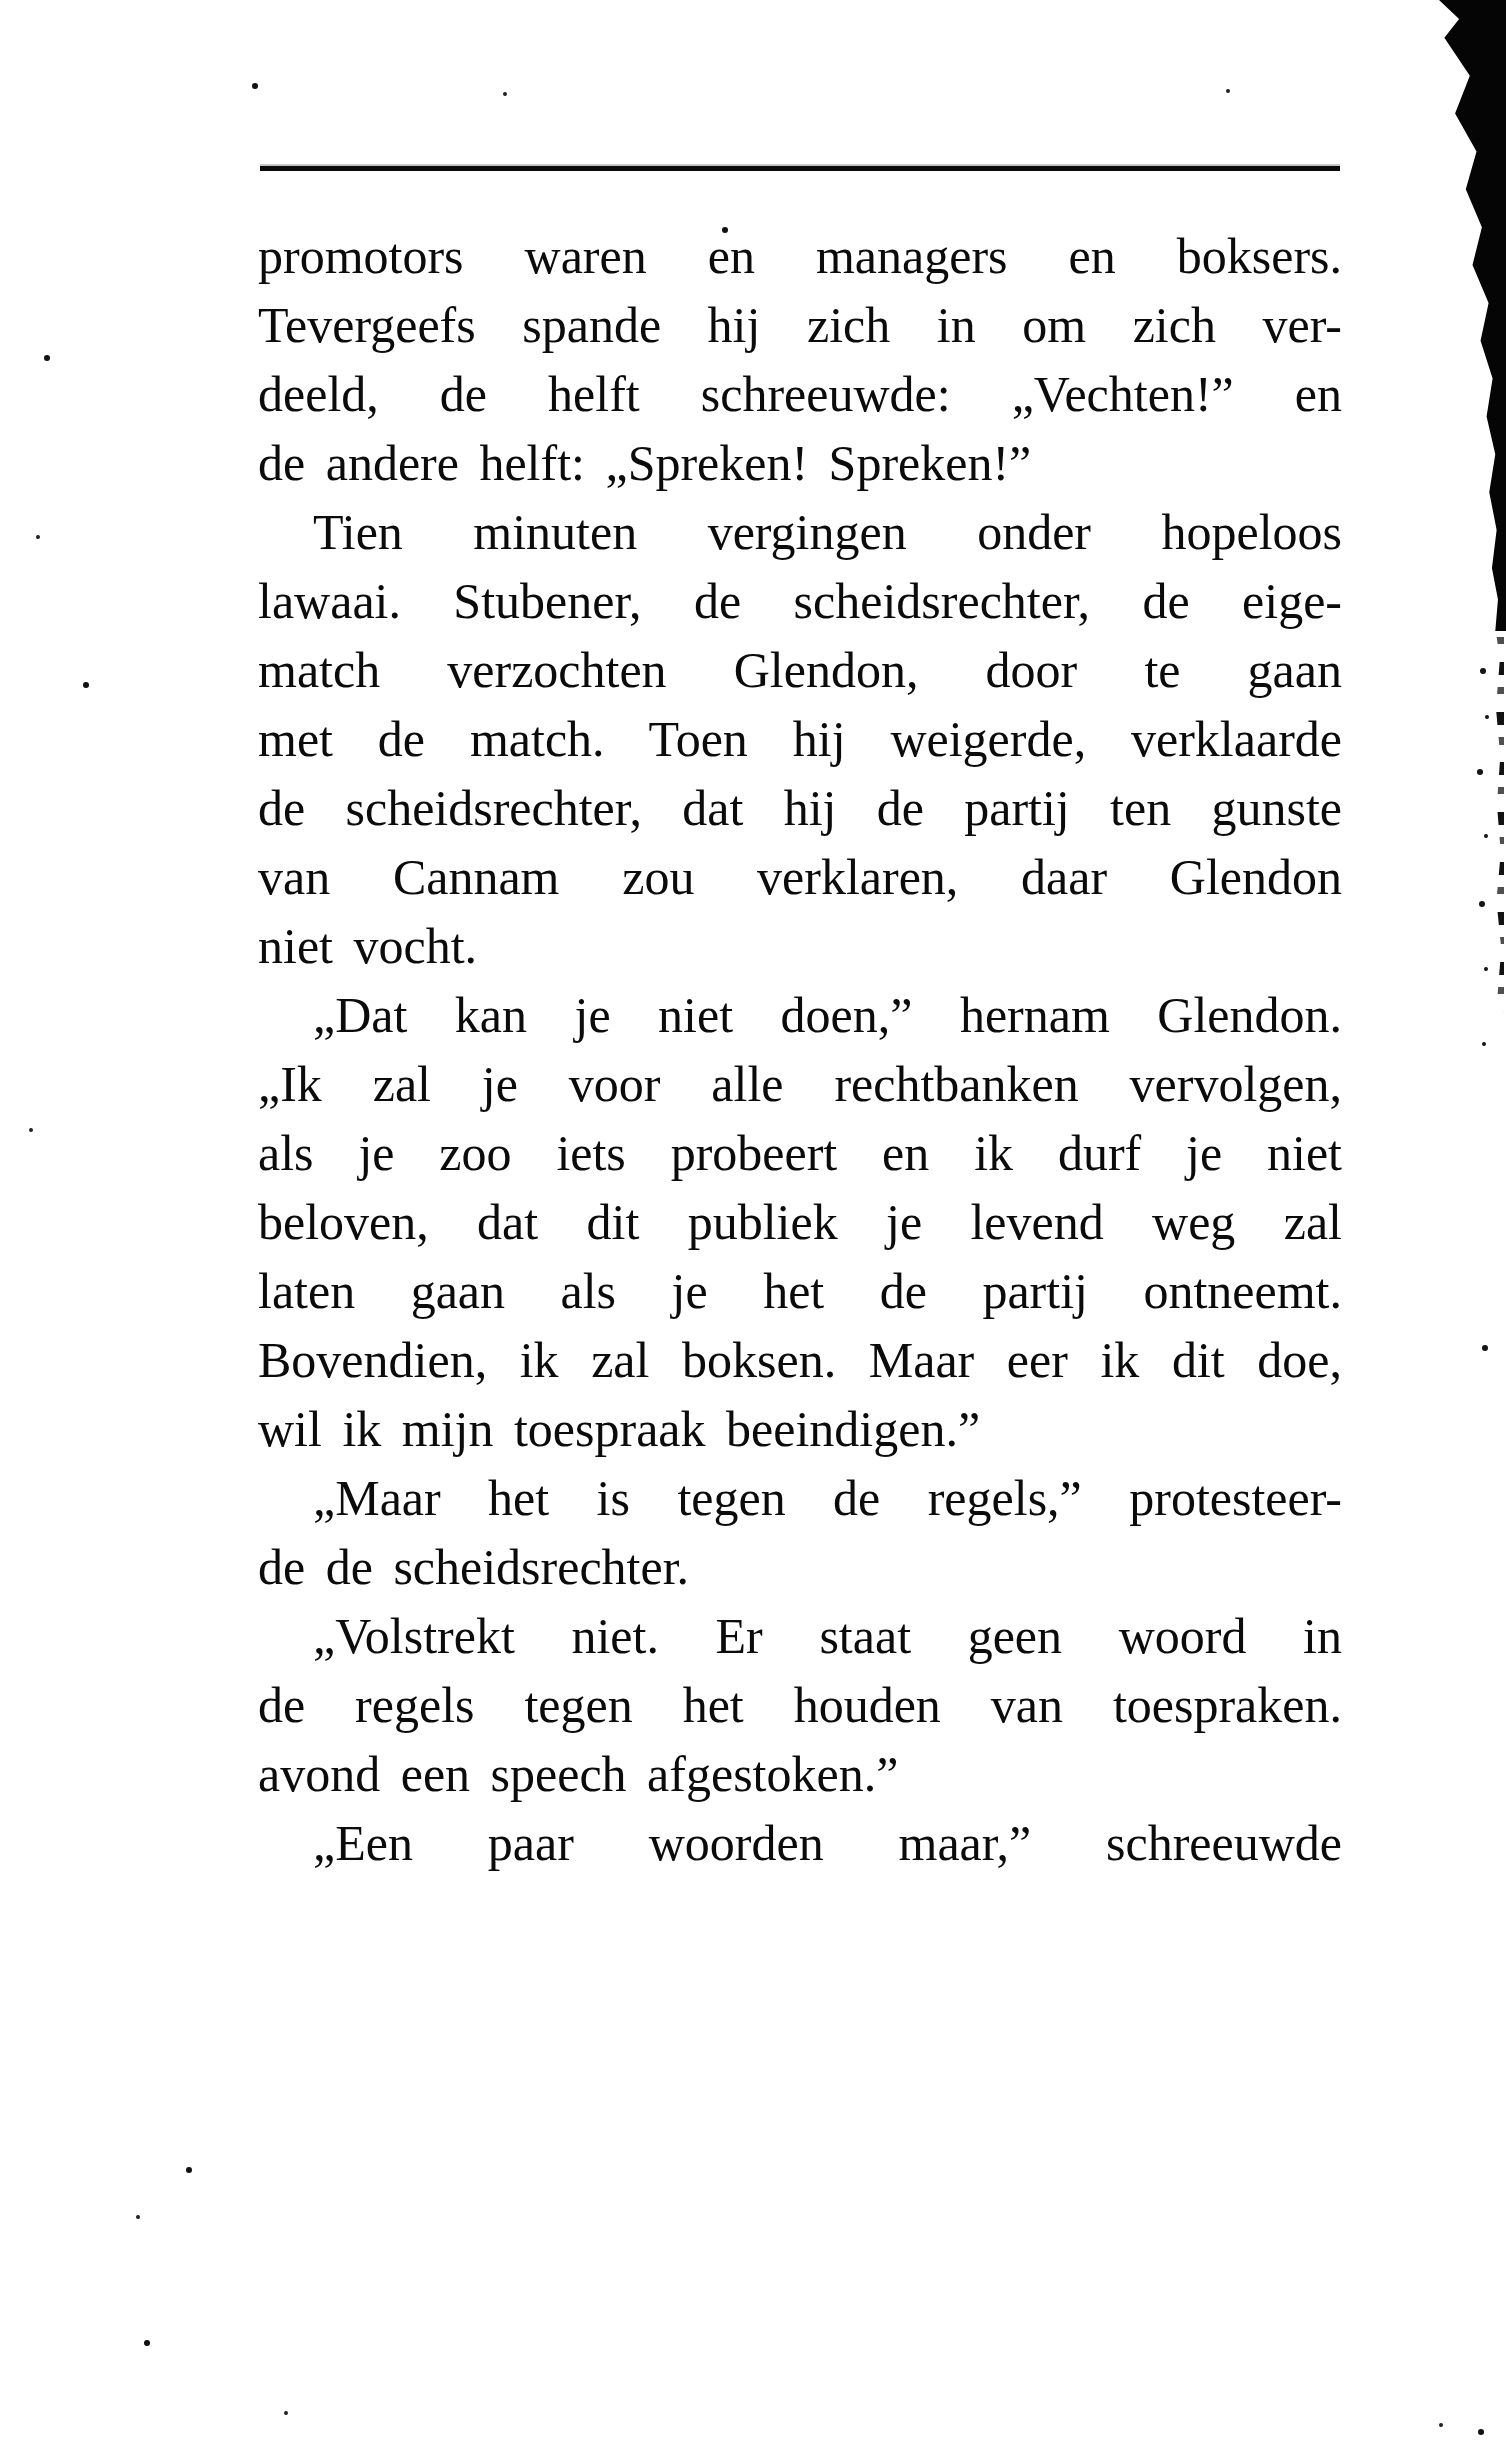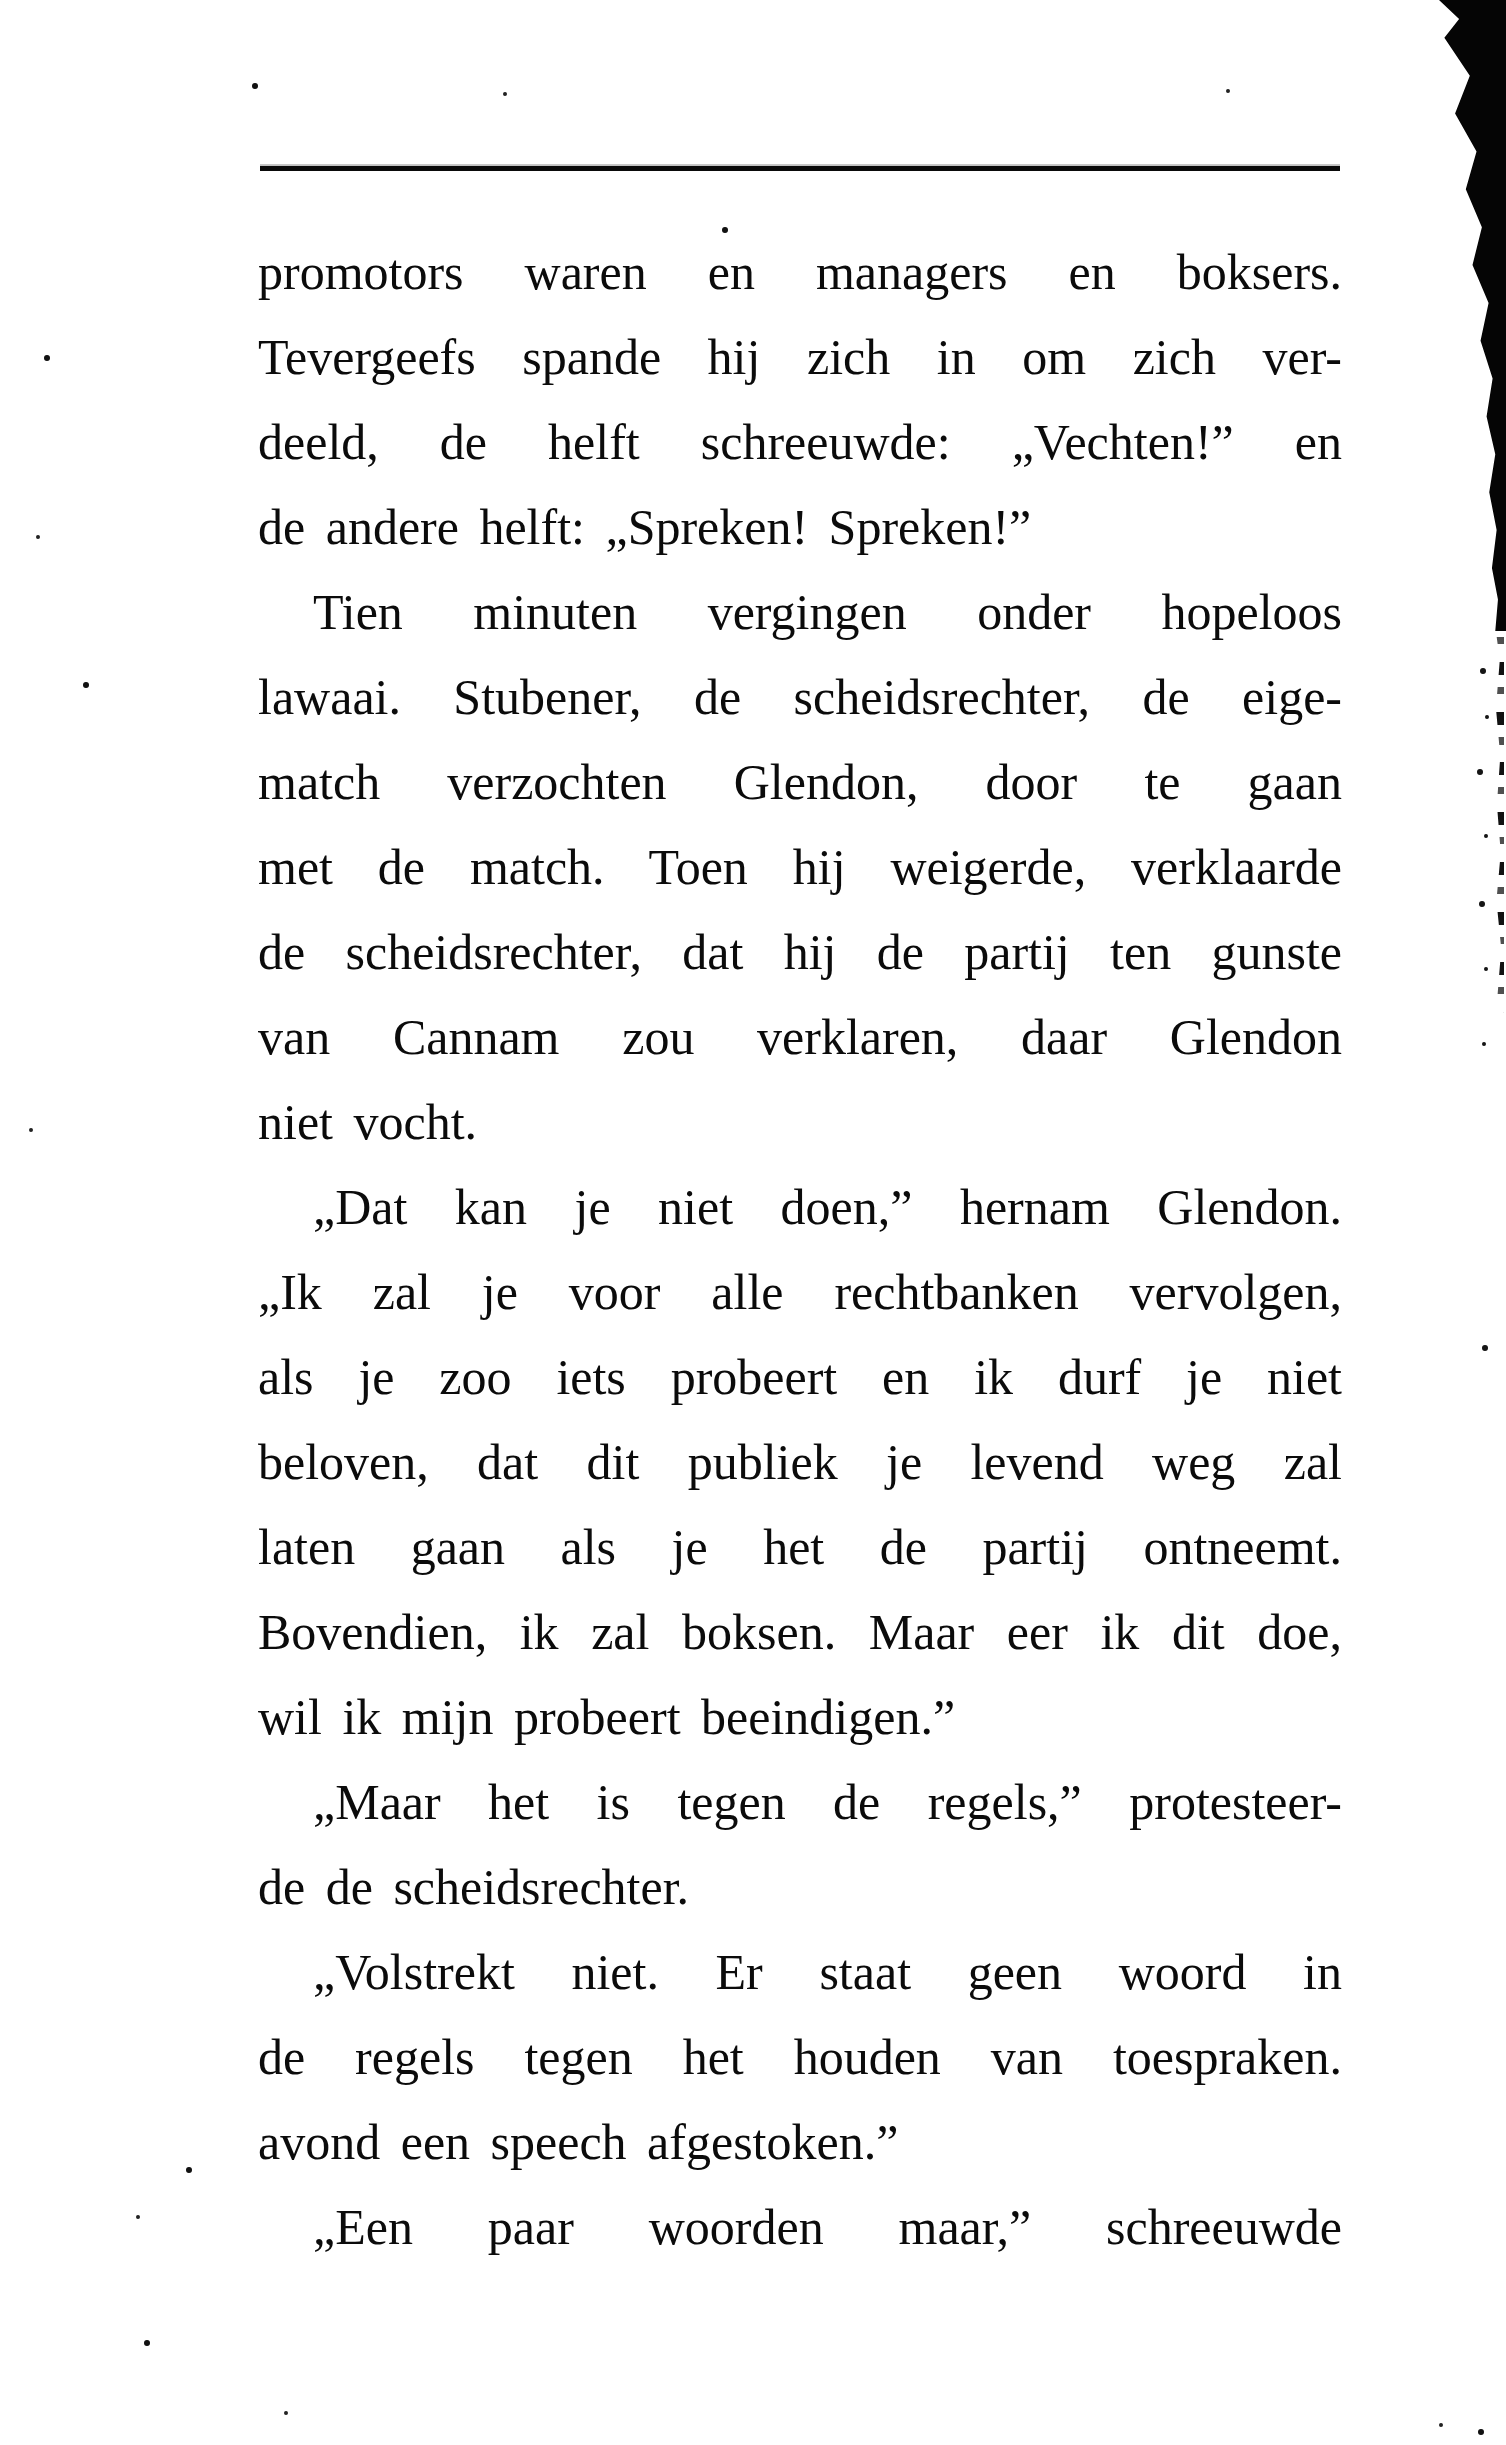--- a/index.html
+++ b/index.html
@@ -32,21 +32,21 @@
   
   .body-text{
     position:absolute;left:258px;top:222px;width:1084px;
   }
   .line{
     font-size:50px;line-height:69px;
     word-spacing:0.10em;
     white-space:normal;
     text-align:justify;
     text-align-last:justify;
-    height:69px;overflow:visible;margin-top:16px;
+    height:69px;overflow:visible;
   }
   .line.indent{ text-indent:55px; }
   .line.end{ text-align-last:left; word-spacing:0.16em; }
   
   .edge-blob{
     position:absolute;right:0;top:0;width:67px;height:631px;
     background:#050505;
     clip-path:polygon(100% 0,100% 100%,84% 100%,88% 95%,79% 90%,86% 84%,75% 78%,84% 72%,71% 66%,80% 60%,62% 54%,74% 48%,50% 42%,64% 36%,40% 30%,56% 24%,24% 18%,46% 12%,8% 6%,30% 3%,0 0);
   }
   .edge-streak{
@@ -106,21 +106,21 @@
     <div class="line">met de match. Toen hij weigerde, verklaarde</div>
     <div class="line">de scheidsrechter, dat hij de partij ten gunste</div>
     <div class="line">van Cannam zou verklaren, daar Glendon</div>
     <div class="line end">niet vocht.</div>
     <div class="line indent">„Dat kan je niet doen,” hernam Glendon.</div>
     <div class="line">„Ik zal je voor alle rechtbanken vervolgen,</div>
     <div class="line">als je zoo iets probeert en ik durf je niet</div>
     <div class="line">beloven, dat dit publiek je levend weg zal</div>
     <div class="line">laten gaan als je het de partij ontneemt.</div>
     <div class="line">Bovendien, ik zal boksen. Maar eer ik dit doe,</div>
-    <div class="line end">wil ik mijn probeert beeindigen.”</div>
+    <div class="line end">wil ik mijn toespraak beeindigen.”</div>
     <div class="line indent">„Maar het is tegen de regels,” protesteer-</div>
     <div class="line end">de de scheidsrechter.</div>
     <div class="line indent">„Volstrekt niet. Er staat geen woord in</div>
     <div class="line">de regels tegen het houden van toespraken.</div>
     <div class="line end">avond een speech afgestoken.”</div>
     <div class="line indent">„Een paar woorden maar,” schreeuwde</div>
   </div>
 
   <div class="edge-blob"></div>
   <div class="edge-streak"></div>

